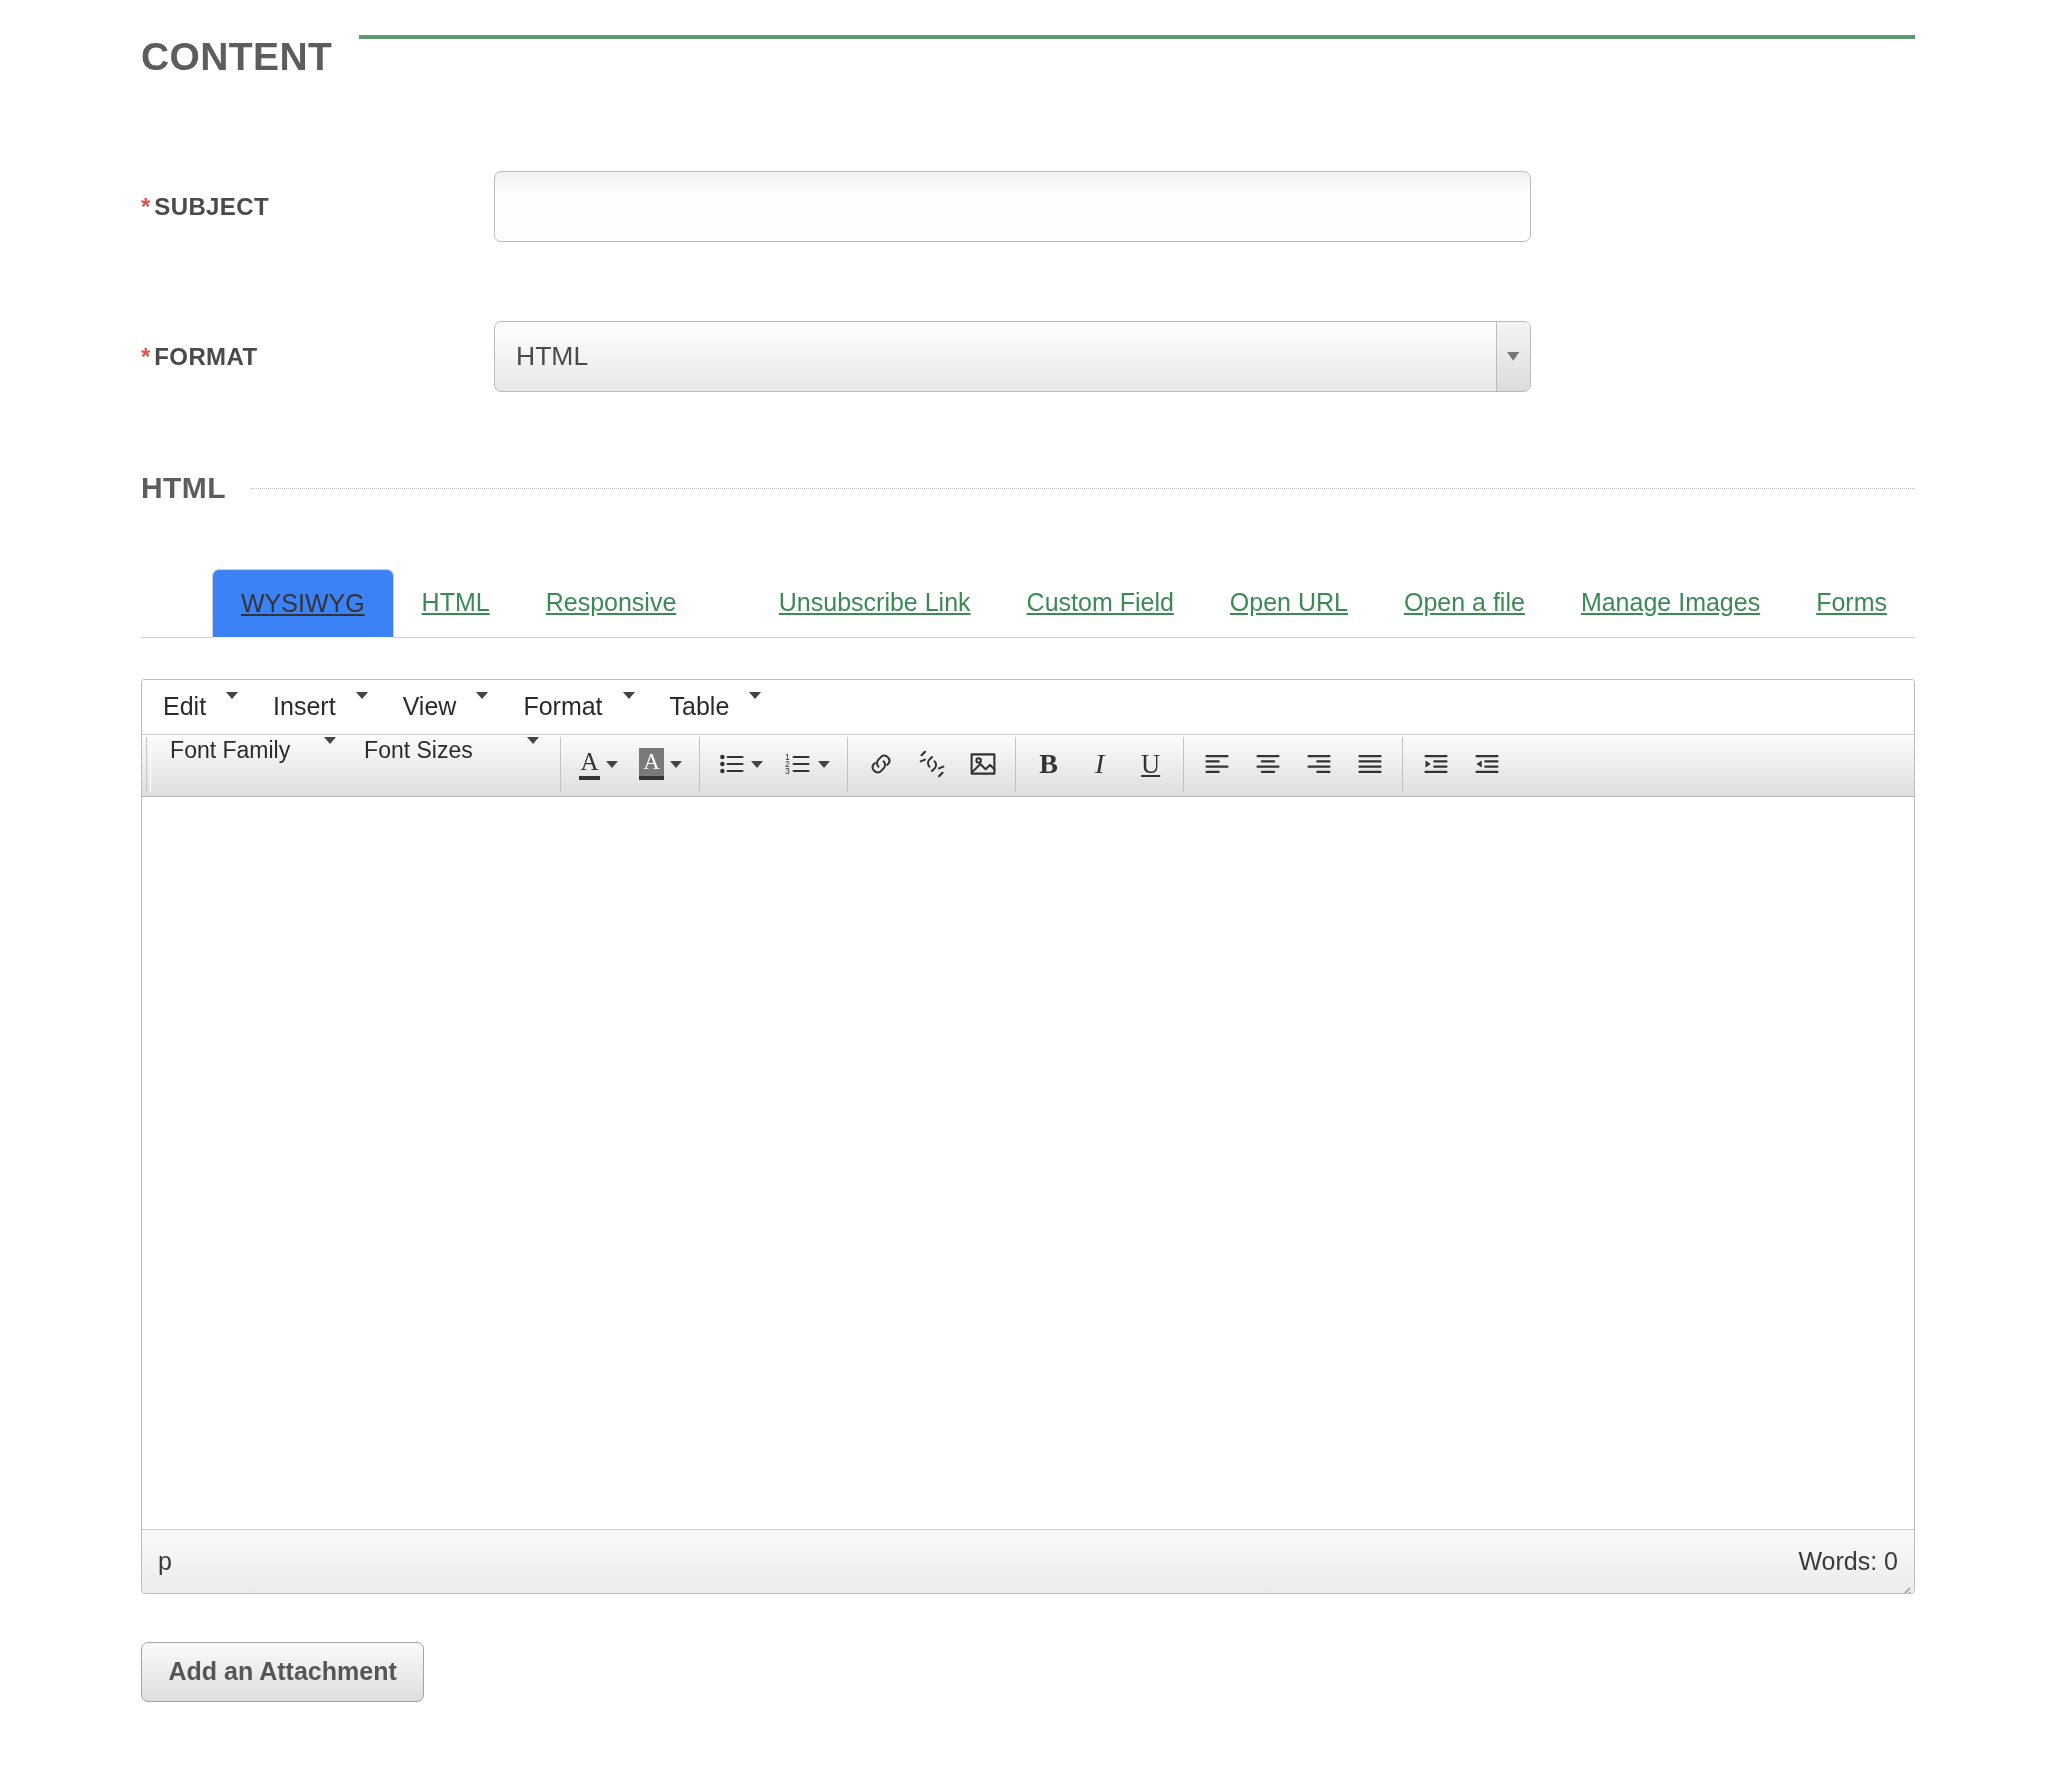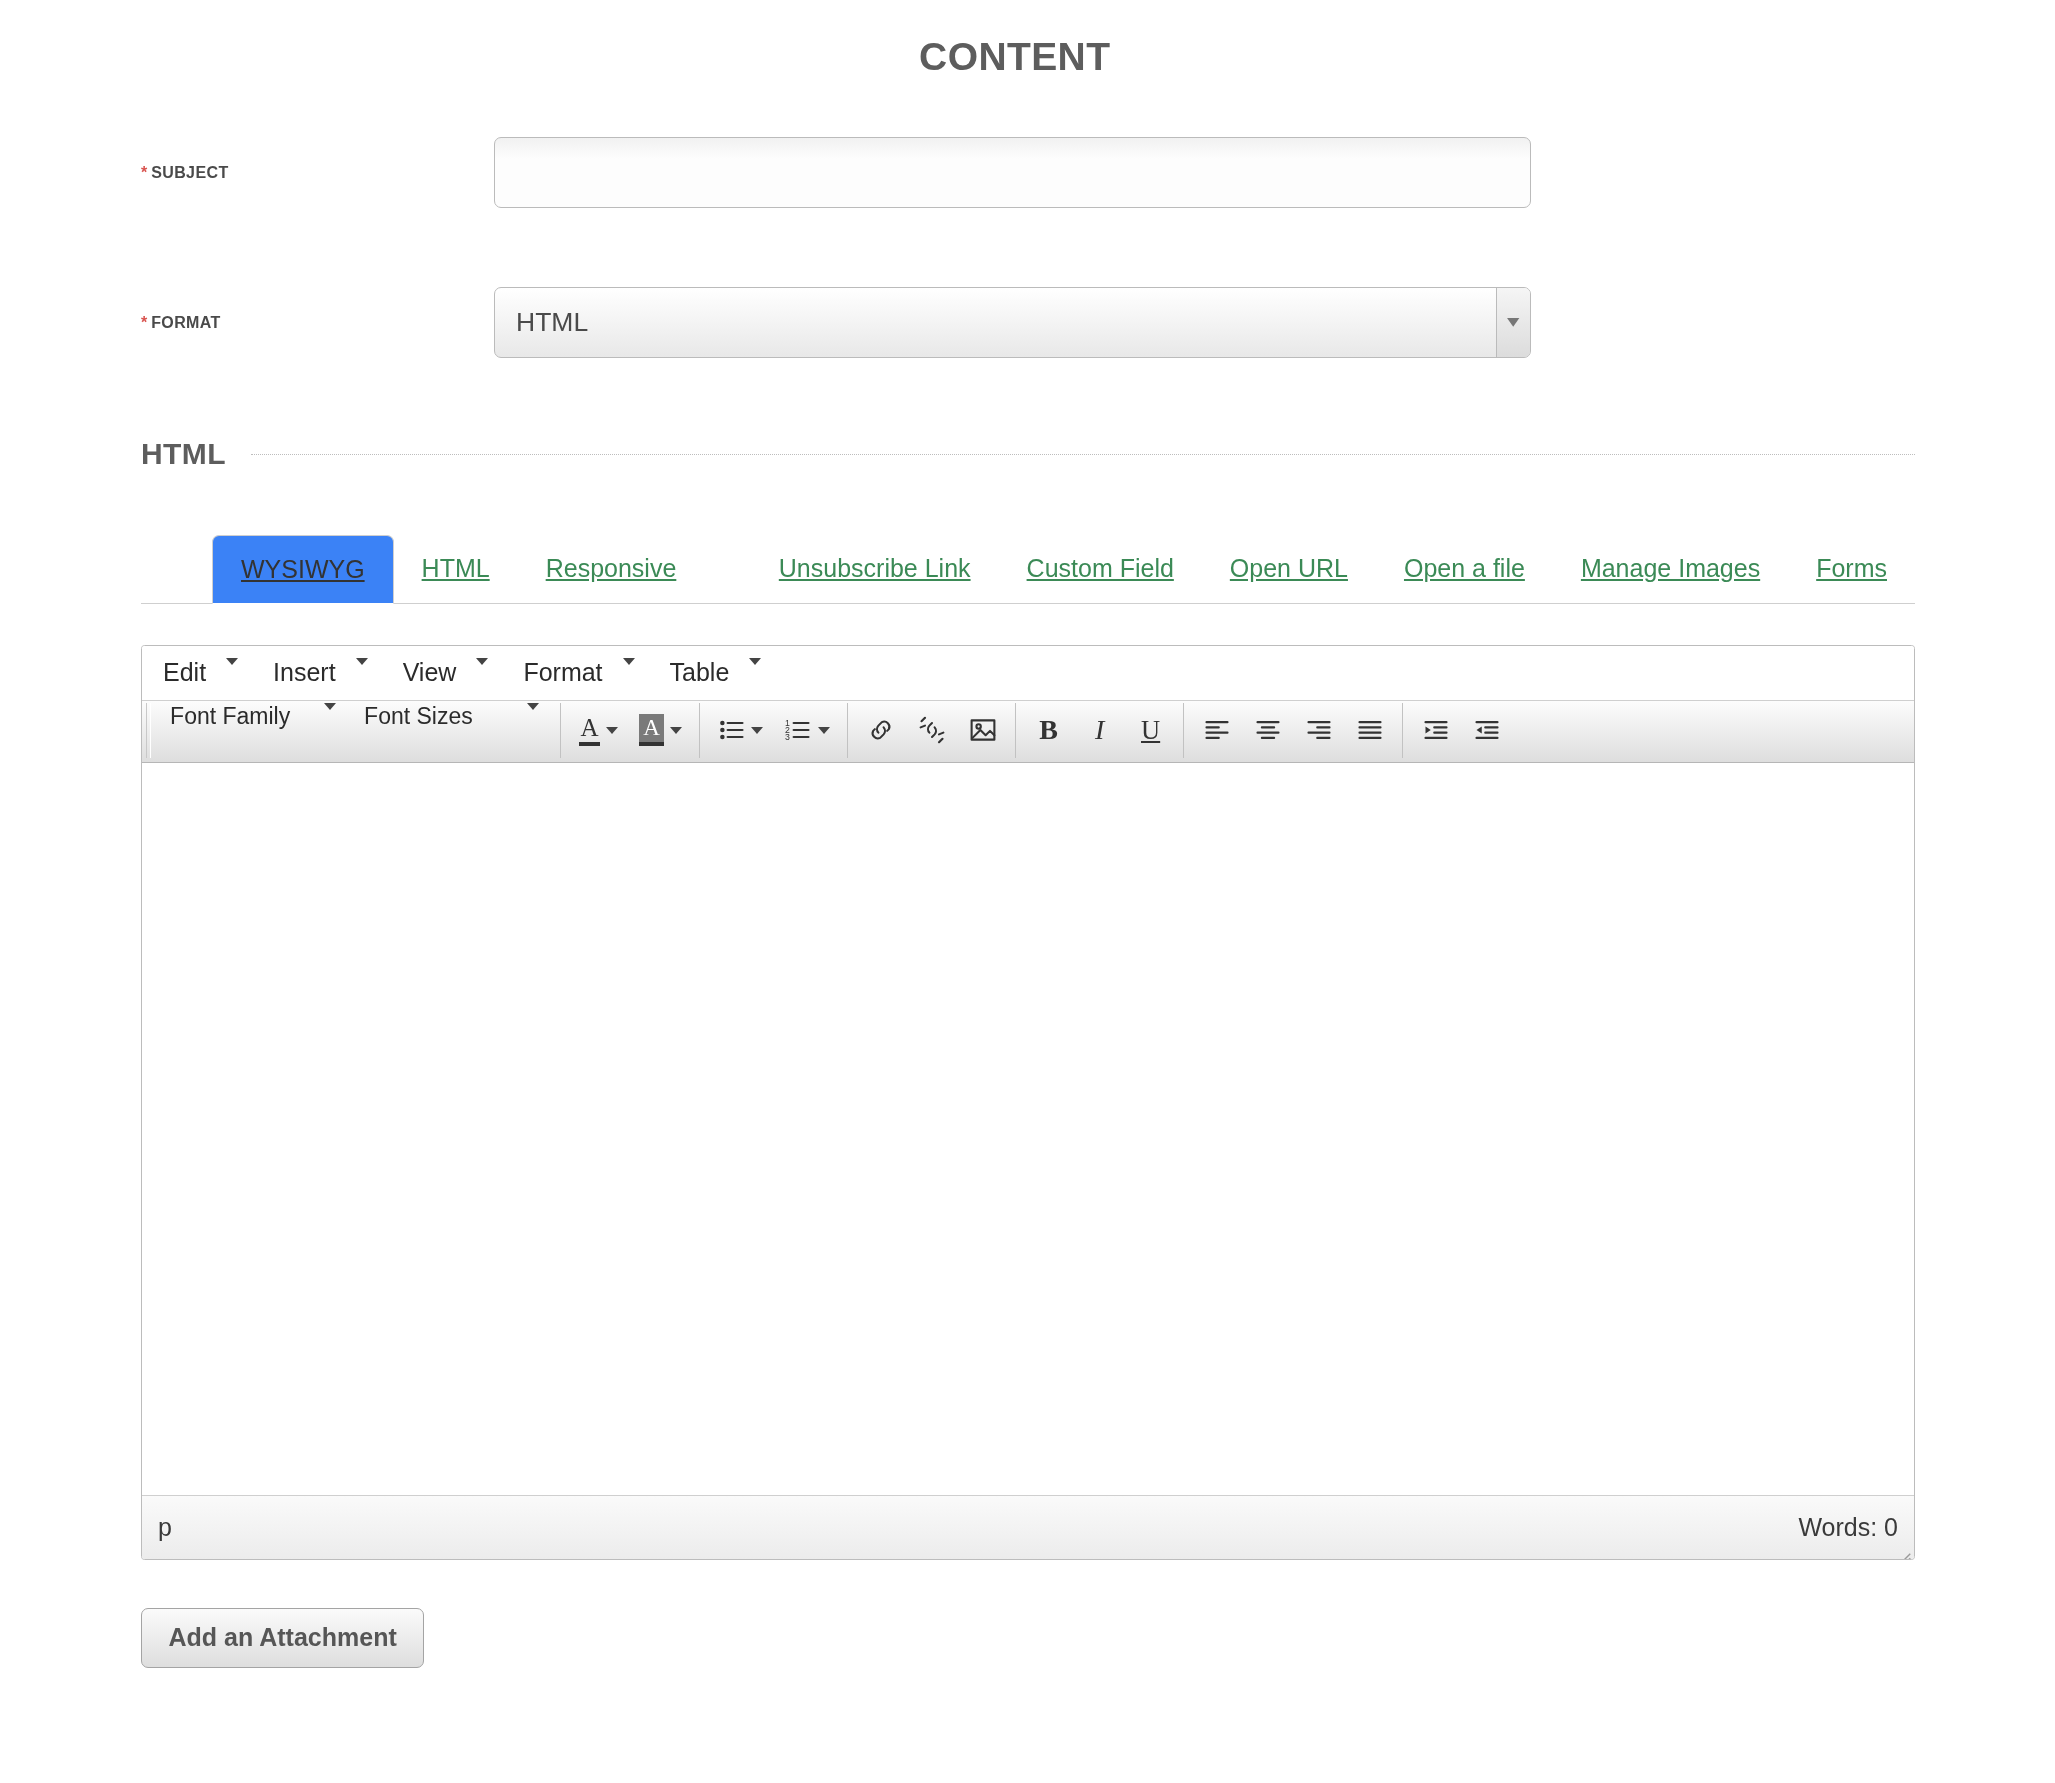--- a/index.html
+++ b/index.html
@@ -10,44 +10,43 @@
     background: #fff;
   }
   .page {
     width: 2056px;
     height: 1784px;
     padding: 35px 141px;
     position: relative;
   }
   .section-header {
     display: flex;
-    align-items: center;
-    margin-bottom: 58px;
-    flex-direction: column;
+    align-items: flex-start;
+    margin-bottom: 92px;
   }
   .section-header h1 {
     font-size: 39px;
     font-weight: 700;
     letter-spacing: 0.4px;
     color: #5d5d5d;
     margin: 0 26.5px 0 0;
   }
   .section-header .hr {
     flex: 1;
     height: 3.5px;
     background: #5c9a6f;
   }
   .form-row {
     display: flex;
     align-items: center;
     margin-bottom: 79px;
   }
   .form-row .label {
     width: 353px;
-    font-size: 16px;
+    font-size: 24px;
     font-weight: 700;
     color: #4a4a4a;
     letter-spacing: 0.4px;
   }
   .form-row .label .req {
     color: #d9534f;
     margin-right: 3.5px;
     font-weight: 700;
   }
   .text-input {

